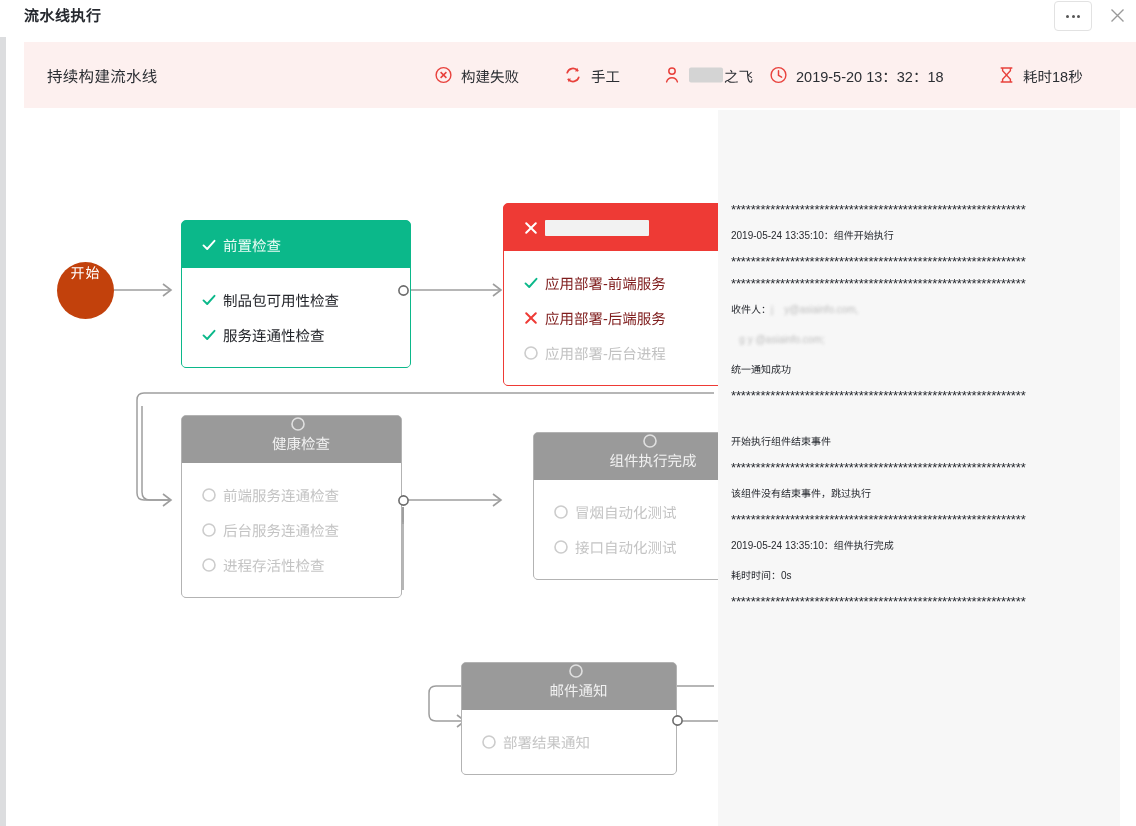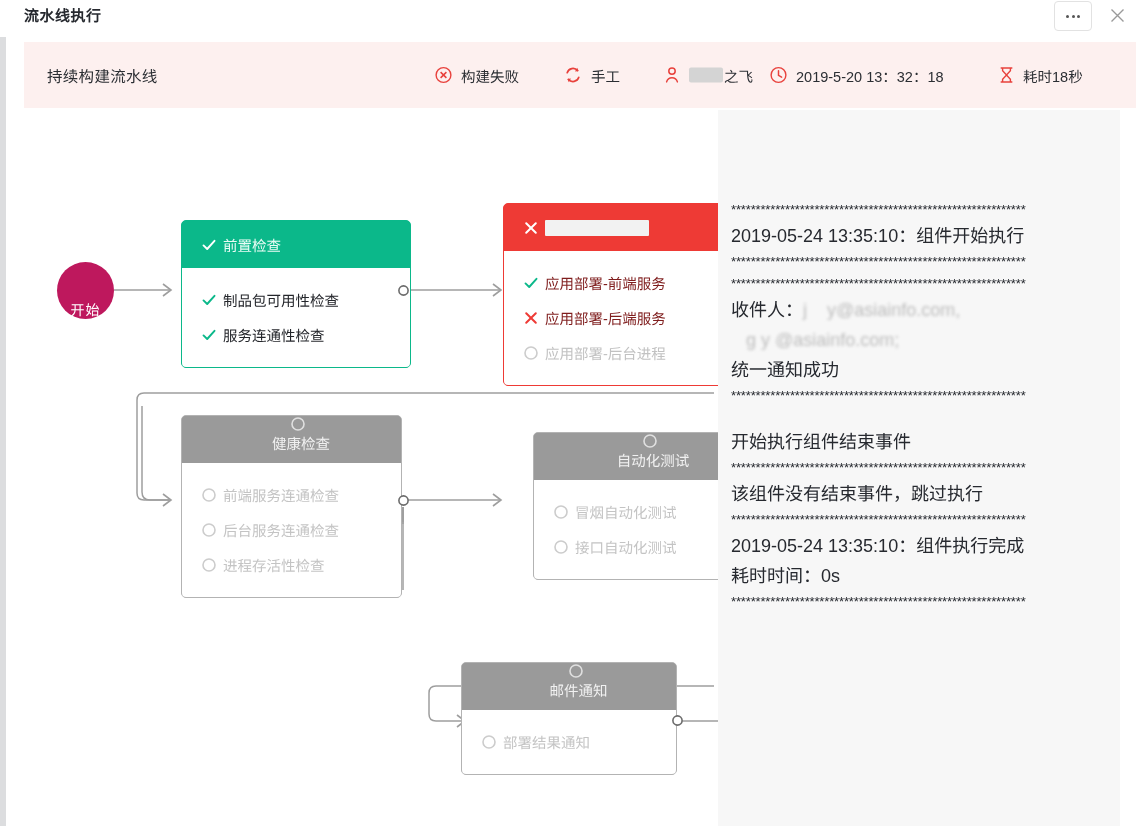--- a/index.html
+++ b/index.html
@@ -106,22 +106,22 @@
   .node.gray .hdr{background:#9a9a9a;color:#f1f1f1;flex-direction:column;}
   .node.gray .row{color:#c4c4c4;}
 
   .hdr-redact{
     display:inline-block;width:104px;height:16px;background:#f2f2f2;
     border-radius:1px;
   }
   
   .start-node{
     position:absolute;width:57px;height:57px;border-radius:50%;
-    background:#be185d;color:#fff;font-size:14px;
-    display:flex;align-items:flex-end;justify-content:center;
+    background:#c2410c;color:#fff;font-size:14px;
+    display:flex;align-items:flex-start;justify-content:center;
     letter-spacing:1px;
   }
   
   .logpanel{
     position:absolute;left:718px;top:110px;width:418px;height:716px;
     background:#f7f7f7;
   }
   .logpanel-scrollbar{
     position:absolute;right:0;top:0;width:16px;height:716px;background:#ffffff;
   }
@@ -136,21 +136,21 @@
   .log-close{
     position:absolute;left:366px;top:19px;width:24px;height:24px;
     display:flex;align-items:center;justify-content:center;cursor:pointer;
   }
   .log-body{
     position:absolute;left:0;top:63px;width:402px;height:653px;
     padding:26px 13px 0 13px;box-sizing:border-box;
     overflow:hidden;
   }
   .log-line{
-    font-size:18px;color:#26292f;line-height:30px;
+    font-size:10px;color:#26292f;line-height:30px;
     white-space:pre;letter-spacing:0;
   }
   .log-line.stars{
     font-size:13px;line-height:22px;color:#26292f;letter-spacing:-0.15px;
     font-family:"Liberation Sans","DejaVu Sans",sans-serif;
   }
   .log-line.blank{height:20px;line-height:20px;}
   .mail-blur{
     color:#bdbdbd;filter:blur(1.4px);
   }
@@ -418,21 +418,21 @@
     <circle cx="6.5" cy="6.5" r="4.6" fill="#ffffff" stroke="#6b6b6b" stroke-width="1.6"></circle>
   </svg>
 
   <div class="node gray" style="left:509px;top:322px;width:221px;">
     <div class="hdr">
       <span class="st">
         <svg width="16" height="16" viewBox="0 0 16 16">
             <circle cx="8" cy="8" r="6" fill="none" stroke="#e0e0e0" stroke-width="1.6"></circle>
           </svg>
       </span>
-      <span>自动化测试</span>
+      <span>组件执行完成</span>
     </div>
     <div class="body">
       <div class="row">
         <span class="st">
           <svg width="16" height="16" viewBox="0 0 16 16">
               <circle cx="8" cy="8" r="6" fill="none" stroke="#cccccc" stroke-width="1.6"></circle>
             </svg>
         </span>
         <span>冒烟自动化测试</span>
       </div>

